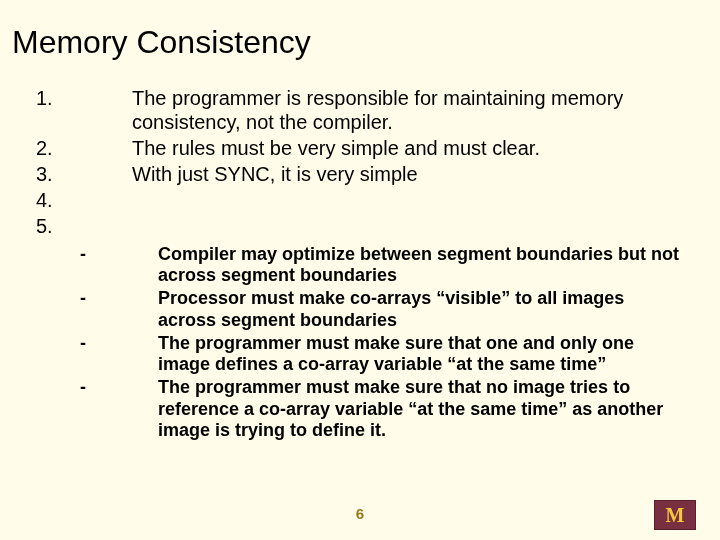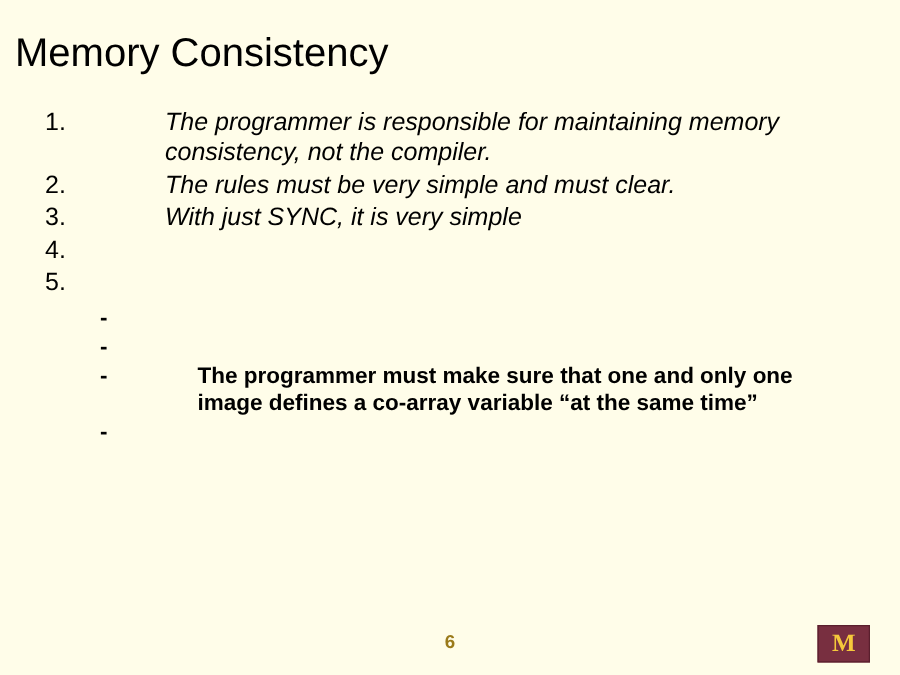--- a/index.html
+++ b/index.html
@@ -40,21 +40,20 @@
   .row {
     display: flex;
     margin-bottom: 2px;
   }
   .num {
     width: 96px;
     flex: 0 0 96px;
   }
   .txt {
     flex: 1;
-    font-style: italic;
   }
   .sub-list {
     position: absolute;
     top: 244px;
     left: 80px;
     width: 600px;
     font-size: 18px;
     font-weight: 700;
     line-height: 1.18;
   }
@@ -123,30 +122,33 @@
       <div class="num">4.</div>
     </div>
     <div class="row">
       <div class="num">5.</div>
     </div>
   </div>
 
   <div class="sub-list">
     <div class="srow">
       <div class="dash">-</div>
+      <div class="stxt">Compiler may optimize between segment boundaries but not across segment boundaries</div>
     </div>
     <div class="srow">
       <div class="dash">-</div>
+      <div class="stxt">Processor must make co-arrays “visible” to all images across segment boundaries</div>
     </div>
     <div class="srow">
       <div class="dash">-</div>
       <div class="stxt">The programmer must make sure that one and only one image defines a co-array variable “at the same time”</div>
     </div>
     <div class="srow">
       <div class="dash">-</div>
+      <div class="stxt">The programmer must make sure that no image tries to reference a co-array variable “at the same time” as another image is trying to define it.</div>
     </div>
   </div>
 
   <div class="page-num">6</div>
 
   <div class="logo">
     <span class="logo-m">M</span>
   </div>
 
 </div>

